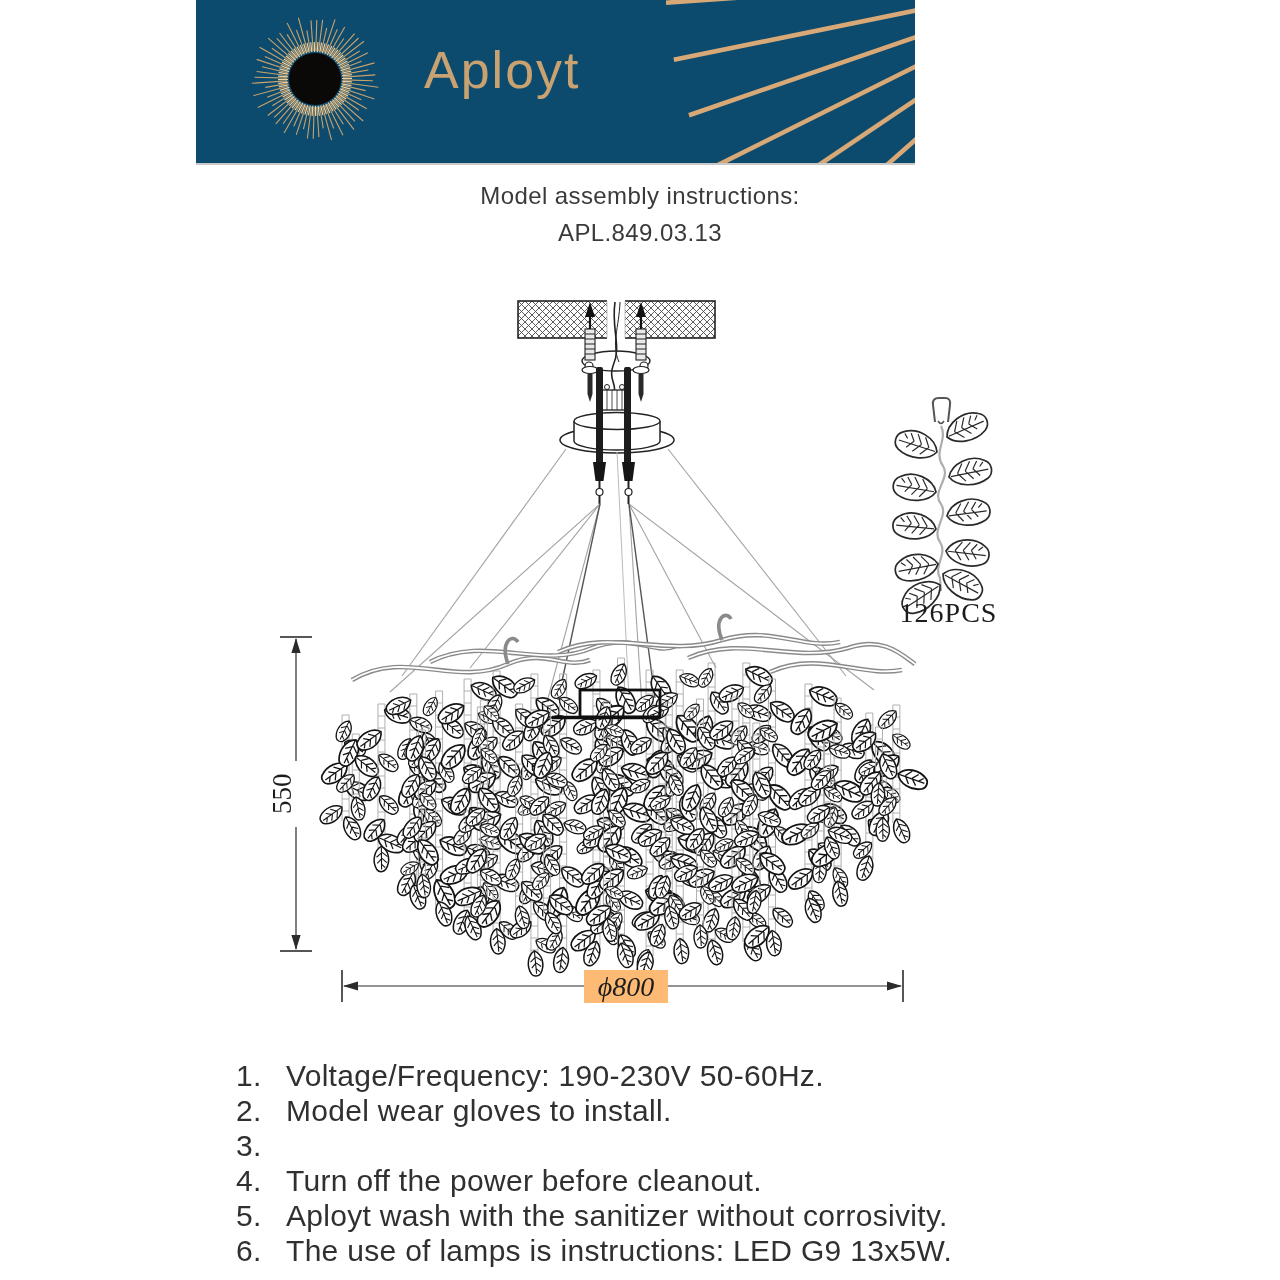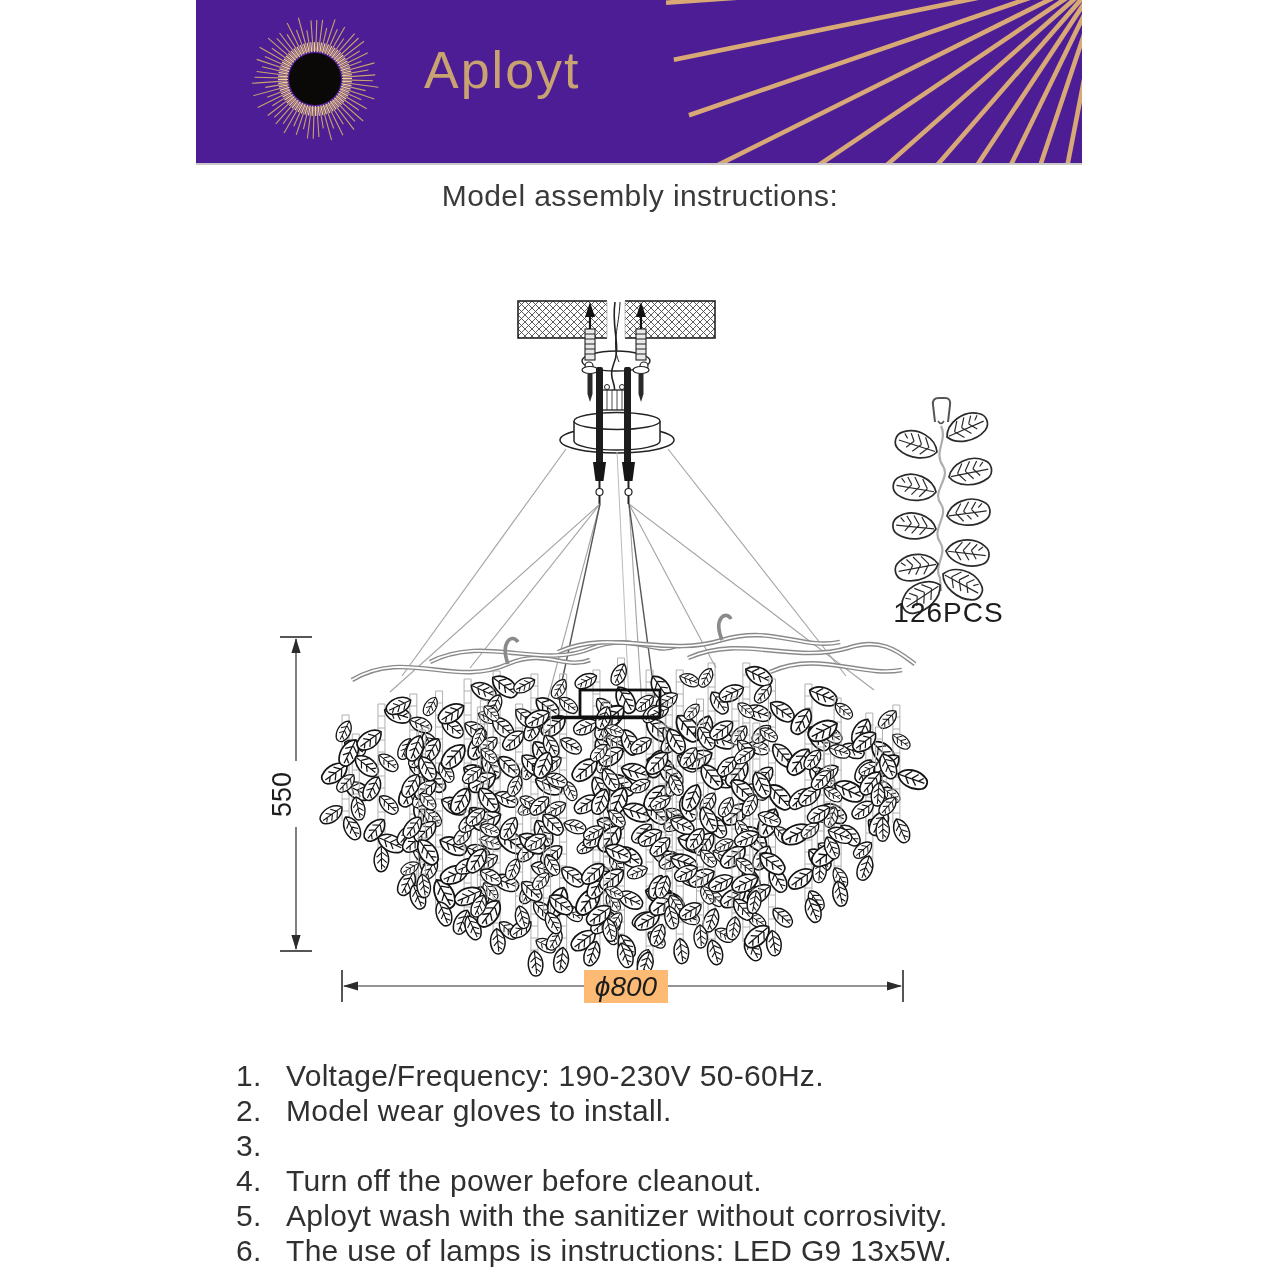--- a/index.html
+++ b/index.html
@@ -1,37 +1,37 @@
 <!DOCTYPE html>
 <html><head>
 <meta charset="utf-8">
 <style>
   html,body{margin:0;padding:0;}
   body{
     width:1280px;height:1280px;position:relative;background:#ffffff;
     font-family:"Liberation Sans","DejaVu Sans",sans-serif;overflow:hidden;
   }
   .banner{
-    position:absolute;left:196px;top:0;width:886px;height:163px;
-    background:#4c1d95;overflow:hidden;border-bottom:2px solid #c9c9c9;
+    position:absolute;left:196px;top:0;width:719px;height:163px;
+    background:#0c4a6e;overflow:hidden;border-bottom:2px solid #c9c9c9;
   }
   .banner svg{position:absolute;left:0;top:0;}
   .brand{
     position:absolute;left:228px;top:40px;
     font-size:52px;font-weight:300;letter-spacing:2px;color:#c8a271;
   }
   .title-block{
     position:absolute;left:0;top:177px;width:1280px;text-align:center;
     color:#3a3a3a;letter-spacing:0.4px;
   }
-  .title-line{font-size:30px;line-height:37px;}
+  .title-line{font-size:24px;line-height:37px;}
   #diagram{position:absolute;left:0;top:0;z-index:1;}
   .lbl{
     position:absolute;z-index:2;color:#1c1c1c;
-    font-family:Liberation Sans, sans-serif;
+    font-family:Liberation Serif, serif;
   }
   .label-pcs{left:886px;top:597px;width:125px;text-align:center;font-size:28px;letter-spacing:1px;}
   .label-550{
     left:264px;top:761px;width:36px;height:66px;background:#fff;
     display:flex;align-items:center;justify-content:center;
     writing-mode:vertical-rl;transform:rotate(180deg);font-size:27px;
   }
   .label-800{
     left:584px;top:970px;width:84px;height:33px;background:#fdba74;
     display:flex;align-items:center;justify-content:center;font-size:28px;font-style:italic;
@@ -194,20 +194,21 @@
           <line x1="909" y1="-28" x2="769.3859511817595" y2="389.26240829072776" stroke="#d8a976" stroke-width="4.6"></line>
           <line x1="909" y1="-28" x2="825.0440420343202" y2="403.91596071697217" stroke="#d8a976" stroke-width="4.6"></line>
           <line x1="909" y1="-28" x2="870.6514731910304" y2="410.325667160368" stroke="#d8a976" stroke-width="4.6"></line>
         </g>
     </svg>
     <div class="brand">Aployt</div>
   </header>
 
   <div class="title-block">
     <div class="title-line">Model assembly instructions:</div>
+    <div class="title-line">APL.849.03.13</div>
   </div>
 
   <svg id="diagram" width="1280" height="1280" viewBox="0 0 1280 1280">
     <defs>
       <pattern id="hatch" width="7" height="7" patternUnits="userSpaceOnUse">
         <path d="M0,0 L7,7 M7,0 L0,7" stroke="#4a4a4a" stroke-width="0.9"></path>
       </pattern>
       <g id="leafS">
         <path d="M0,0 C4,-8 15,-10 23,-5 C26,-3 26,2 23,4 C15,9 4,7 0,0 Z" fill="#ffffff" stroke="#141414" stroke-width="1.5"></path>
         <path d="M1,0 L23,-1 M6,-1 L10,-6.5 M6,-1 L11,4.5 M12,-1 L16,-6 M12,-1 L17,3.5 M18,-1 L21,-4.5" stroke="#141414" stroke-width="1.1" fill="none"></path>

